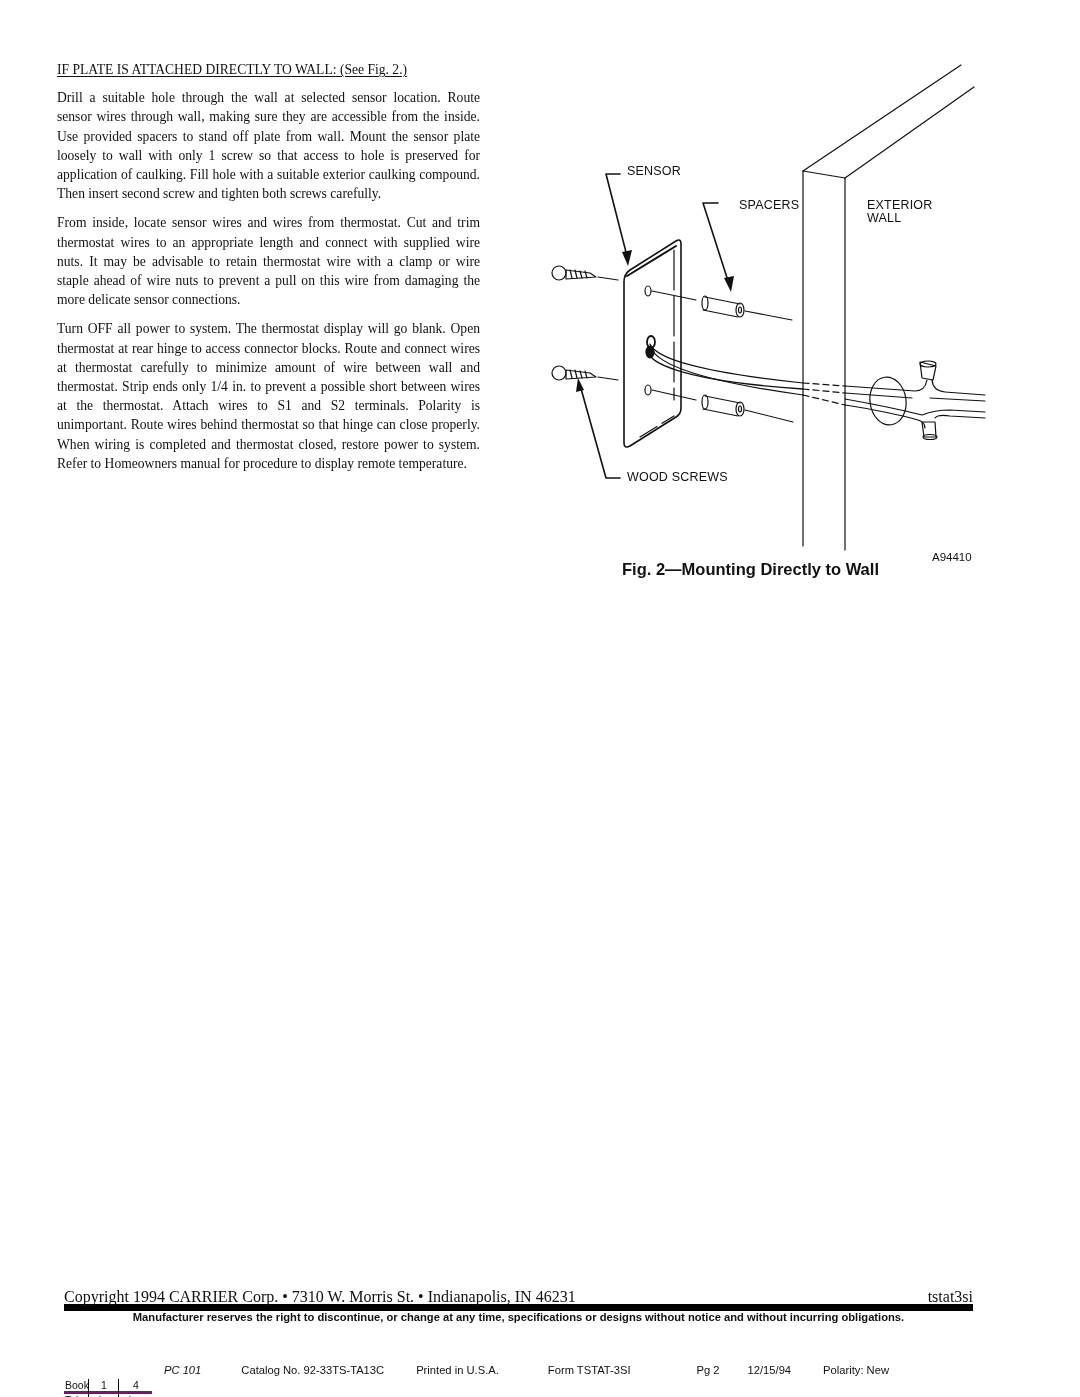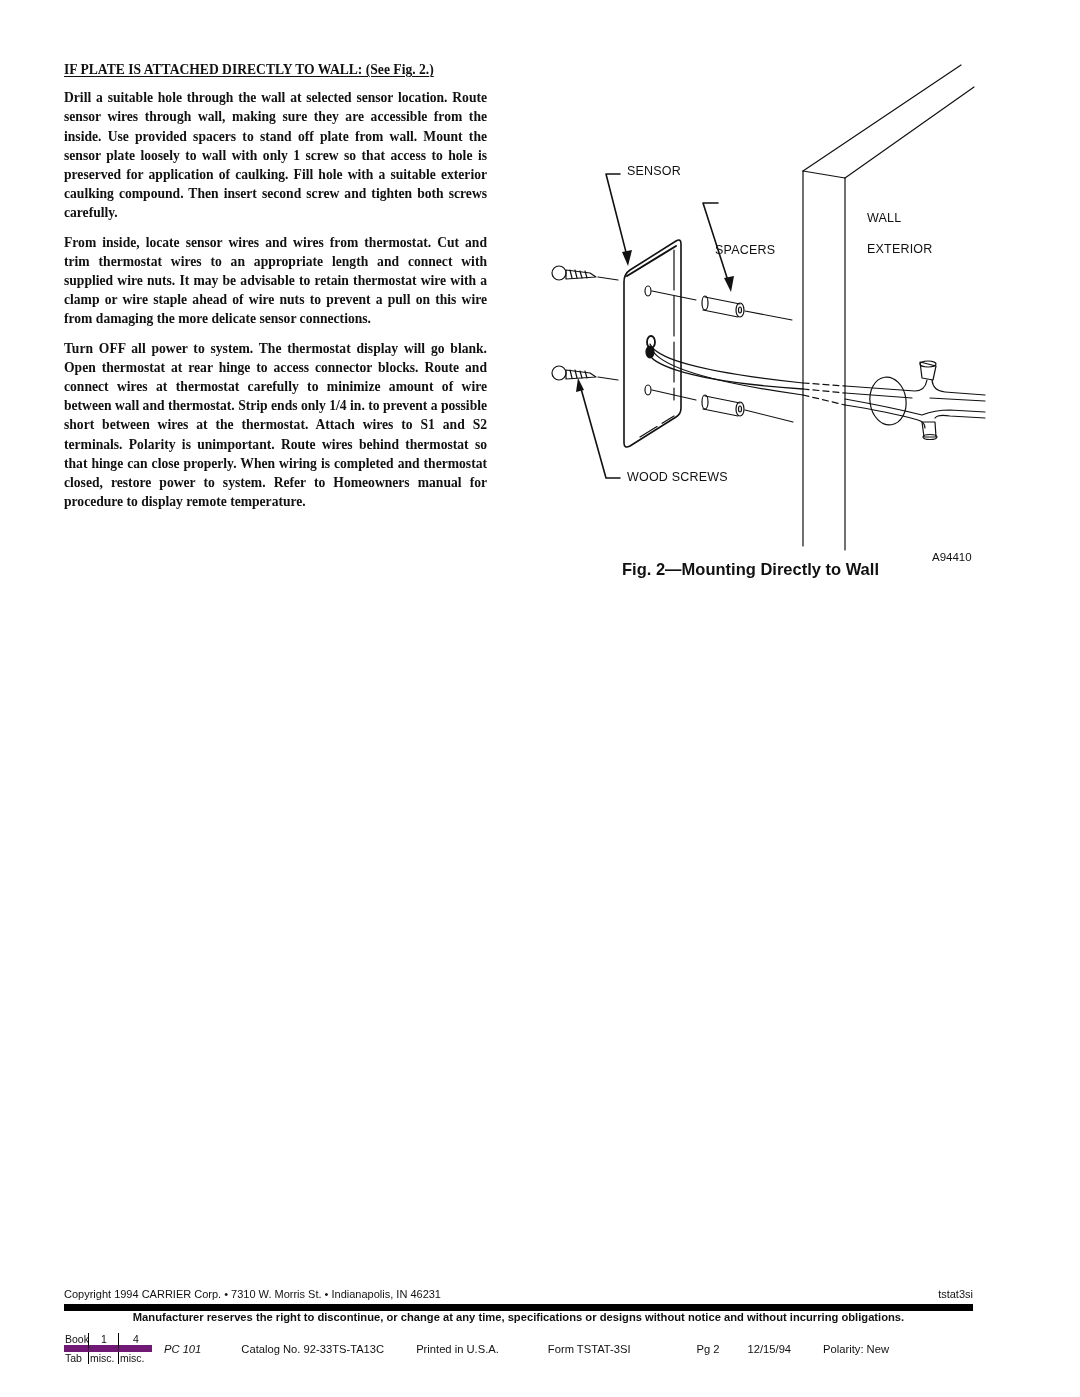--- a/index.html
+++ b/index.html
@@ -1,37 +1,37 @@
 <!DOCTYPE html>
 <html><head>
 <meta charset="utf-8">
 <style>
   html, body { margin: 0; padding: 0; background: #ffffff; }
   body { width: 1080px; height: 1397px; position: relative; overflow: hidden; color: #111; }
   .serif { font-family: "Liberation Serif", "DejaVu Serif", serif; }
   .sans { font-family: "Liberation Sans", "DejaVu Sans", sans-serif; }
 
-  #left-col { position: absolute; left: 64px; top: 60px; width: 423px; font-size: 13.6px; line-height: 19.2px; font-weight: bold; }
+  #left-col { position: absolute; left: 57px; top: 60px; width: 423px; font-size: 13.6px; line-height: 19.2px; }
   .heading { text-decoration: underline; text-decoration-thickness: 1px; text-underline-offset: 2px; margin: 0 0 9px 0; font-size: 13.6px; }
   .para { text-align: justify; margin: 0 0 10px 0; hyphens: manual; }
 
   #figure { position: absolute; left: 540px; top: 60px; width: 450px; height: 530px; }
   #figure svg { position: absolute; left: 0; top: 0; }
   .label { position: absolute; font-size: 12.5px; line-height: 13px; letter-spacing: 0.2px; color: #111; }
   #fig-caption { position: absolute; left: 82px; top: 500px; font-size: 16.5px; font-weight: bold; white-space: nowrap; }
   #fig-code { position: absolute; left: 392px; top: 491px; font-size: 11.5px; }
 
   #footer { position: absolute; left: 64px; top: 1288px; width: 909px; }
-  #copyright-row { display: flex; justify-content: space-between; font-size: 11px; height: 14px; }
+  #copyright-row { display: flex; justify-content: space-between; font-size: 16px; height: 14px; font-family: Liberation Serif, serif; }
   #footer-rule { height: 7px; background: #000; margin-top: 2px; }
   #disclaimer { font-size: 11.2px; font-weight: bold; text-align: center; white-space: nowrap; }
   #info-row { display: flex; align-items: center; margin-top: 10px; font-size: 11.2px; }
   #book-tab { display: grid; grid-template-columns: 24px 30px 34px; font-size: 10.5px; line-height: 12px; width: 100px; }
   #book-tab span { padding-left: 1px; }
-  .bt-top { border-bottom: 7px solid #701a75; }
+  .bt-top { border-bottom: 3px solid #701a75; margin-top: 46px; }
   .bt-sep { border-left: 1px solid #000; }
   .bt-c { text-align: center; }
   #info-row .item { white-space: nowrap; }
 </style>
 </head>
 <body>
 
 <div id="left-col" class="serif">
   <p class="heading">IF PLATE IS ATTACHED DIRECTLY TO WALL: (See Fig. 2.)</p>
   <p class="para">Drill a suitable hole through the wall at selected sensor location. Route sensor wires through wall, making sure they are accessible from the inside. Use provided spacers to stand off plate from wall. Mount the sensor plate loosely to wall with only 1 screw so that access to hole is preserved for application of caulking. Fill hole with a suitable exterior caulking compound. Then insert second screw and tighten both screws carefully.</p>
@@ -119,22 +119,22 @@
       <polyline points="80,418 66,418 40,325"></polyline>
     </g>
     <g fill="#111" stroke="none">
       <polygon points="88,206 82,192 92,190"></polygon>
       <polygon points="191,232 184,218 194,216"></polygon>
       <polygon points="38,318 36,332 44,330"></polygon>
     </g>
   </svg>
 
   <div class="label sans" style="left:87px; top:105px;">SENSOR</div>
-  <div class="label sans" style="left:175px; top:139px;margin-top:45px;">SPACERS</div>
-  <div class="label sans" style="left:327px; top:139px;margin-top:44px;">EXTERIOR</div>
+  <div class="label sans" style="left:199px; top:139px;">SPACERS</div>
+  <div class="label sans" style="left:327px; top:139px;">EXTERIOR</div>
   <div class="label sans" style="left:327px; top:152px;">WALL</div>
   <div class="label sans" style="left:87px; top:411px;">WOOD SCREWS</div>
 
   <div id="fig-caption" class="sans">Fig. 2—Mounting Directly to Wall</div>
   <div id="fig-code" class="sans">A94410</div>
 </div>
 
 <div id="footer" class="sans">
   <div id="copyright-row">
     <span>Copyright 1994 CARRIER Corp. • 7310 W. Morris St. • Indianapolis, IN 46231</span>

